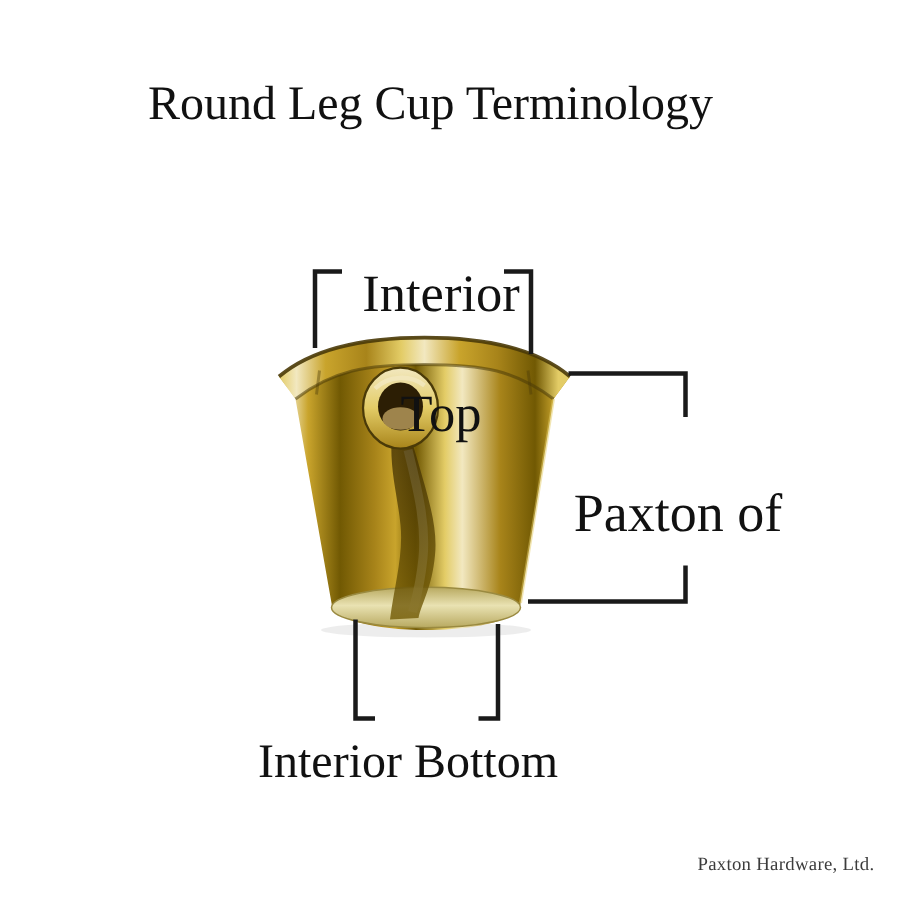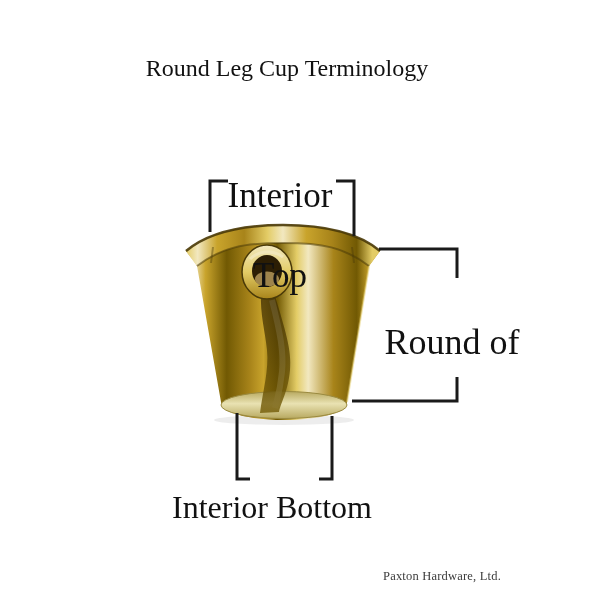--- a/index.html
+++ b/index.html
@@ -2,26 +2,26 @@
 <html><head>
 <meta charset="utf-8">
 <style>
   html,body{margin:0;padding:0;background:#fff;}
   .canvas{
     position:relative;width:600px;height:600px;background:#fff;
     font-family:"Liberation Serif", serif;color:#111;overflow:hidden;
   }
   .diagram-svg{position:absolute;left:0;top:0;width:600px;height:600px;}
   .label{position:absolute;text-align:center;white-space:pre-line;}
-  .title{left:0;top:48px;width:574px;font-size:24px;line-height:40px;text-align:center;}
-  .interior-top{left:180px;top:136px;width:200px;font-size:35px;line-height:40px;}
+  .title{left:0;top:48px;width:574px;font-size:32px;line-height:40px;text-align:center;}
+  .interior-top{left:194px;top:136px;width:200px;font-size:35px;line-height:40px;}
   .depth-of-cup{left:352px;top:285px;width:200px;font-size:36px;line-height:38px;}
   .interior-bottom{left:122px;top:489px;width:300px;font-size:32px;line-height:36px;}
   .footer{
-    position:absolute;left:383px;top:568px;width:200px;text-align:left;
+    position:absolute;left:383px;top:568px;width:200px;text-align:right;
     font-size:12.5px;line-height:16px;color:#3c3c3c;letter-spacing:.2px;
   }
 </style>
 </head>
 <body>
 
 <div class="canvas">
 
   <svg class="diagram-svg" viewBox="0 0 600 600" aria-hidden="true">
     <defs>
@@ -100,20 +100,20 @@
   </svg>
 
   <div class="label title">Round Leg Cup Terminology</div>
 
   <div class="label interior-top">
     <div>Interior</div>
     <div>Top</div>
   </div>
 
   <div class="label depth-of-cup">
-    <div>Round of</div>
+    <div>Paxton of</div>
   </div>
 
   <div class="label interior-bottom">Interior Bottom</div>
 
   <div class="footer">Paxton Hardware, Ltd.</div>
 
 </div>
 
 </body></html>

